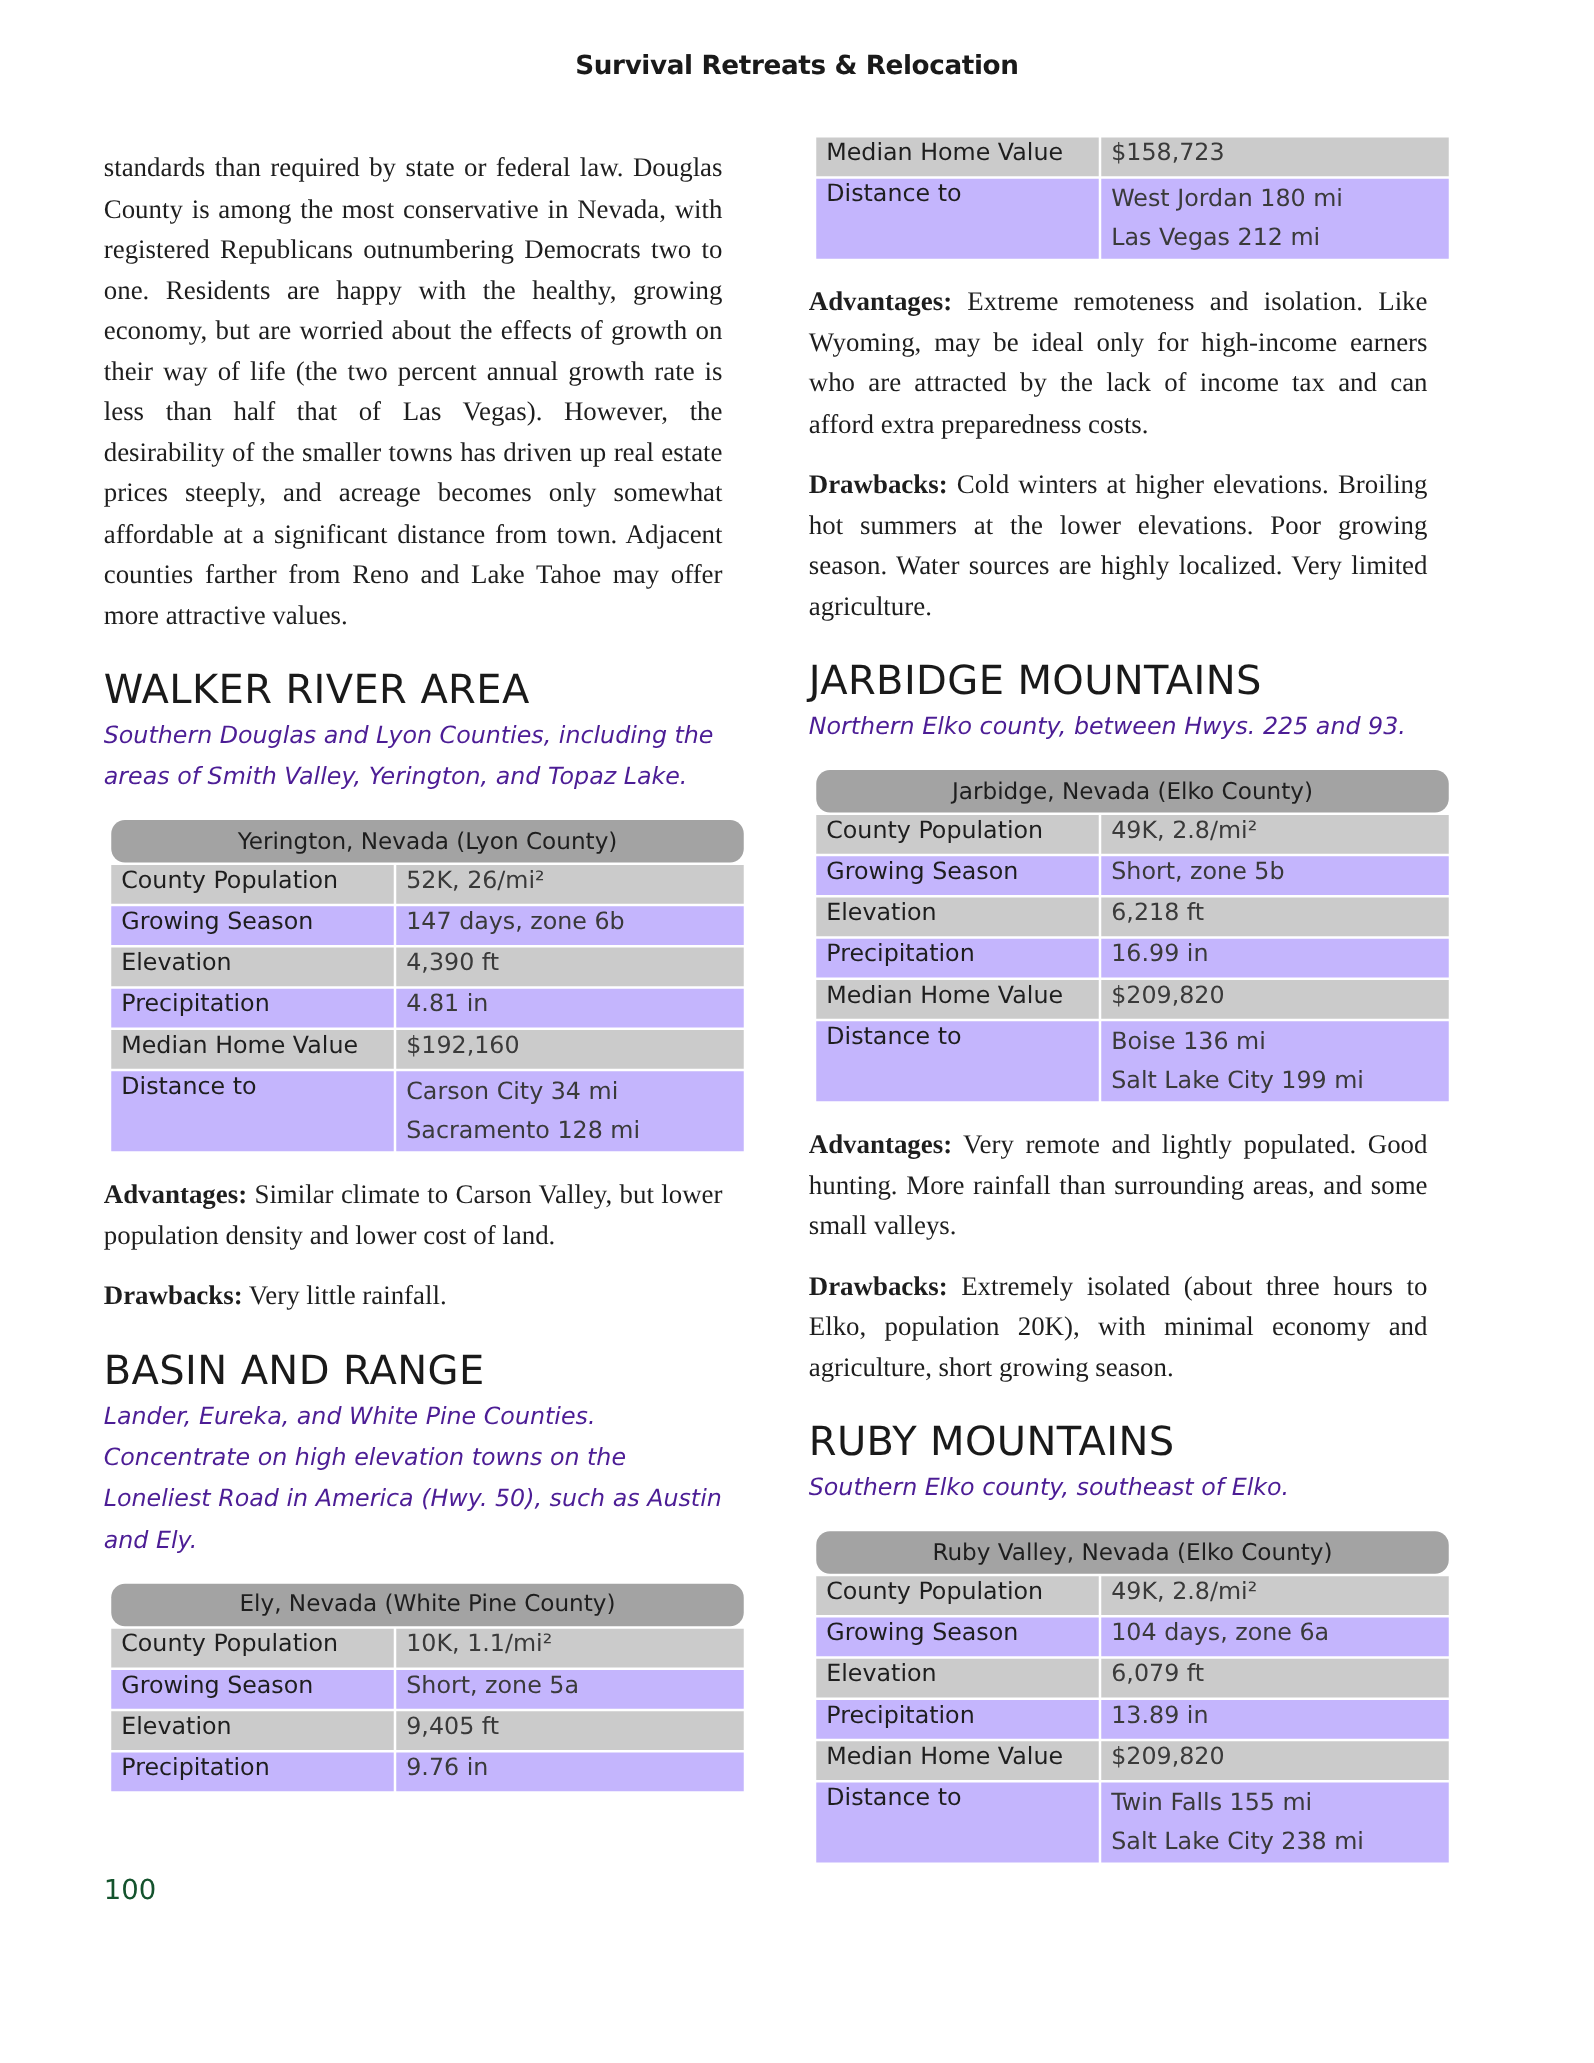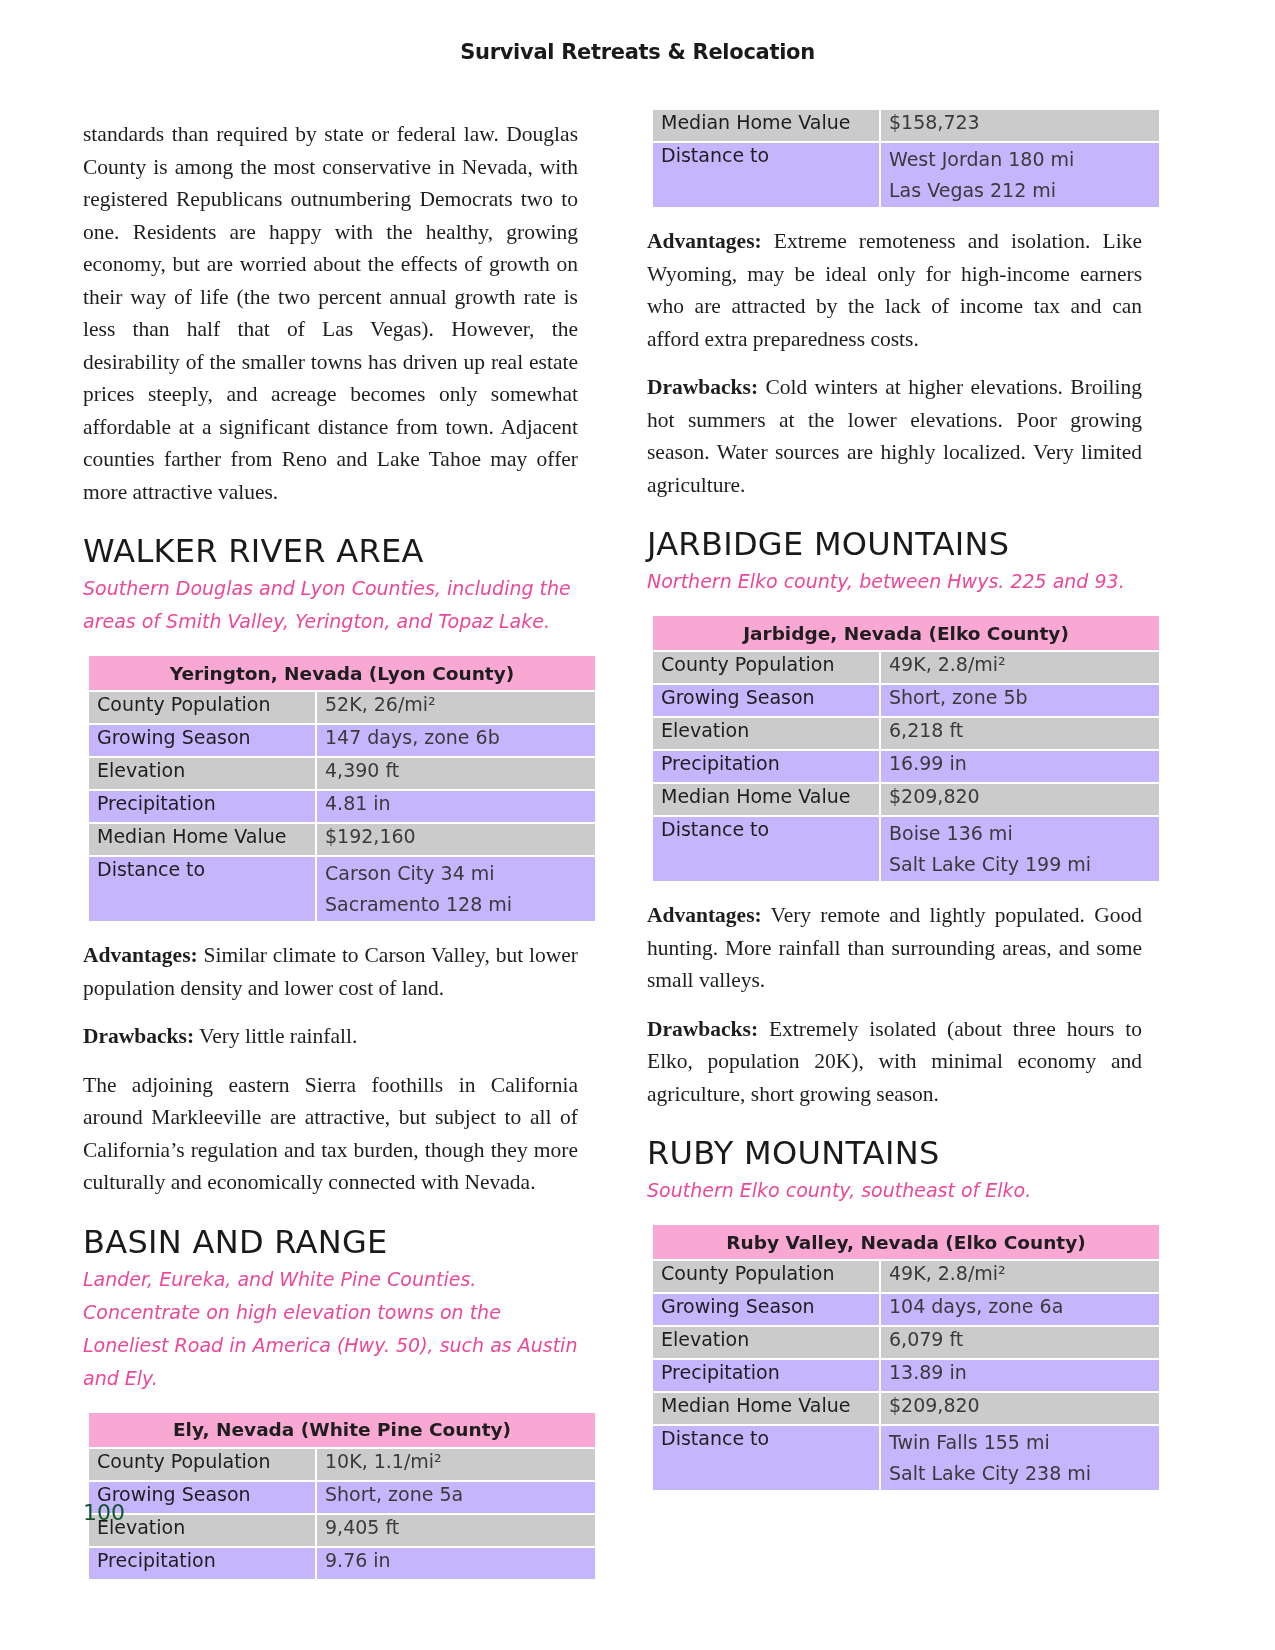--- a/index.html
+++ b/index.html
@@ -4,23 +4,23 @@
 <style>
   html, body { margin: 0; padding: 0; background: #ffffff; }
   body { width: 1275px; height: 1650px; position: relative; overflow: hidden; color: #1e1e1e; }
   .running-head { position: absolute; top: 40px; left: 0; width: 1275px; text-align: center; font-family: "DejaVu Sans", sans-serif; font-size: 21px; font-weight: bold; color: #1a1a1a; letter-spacing: -0.3px; }
   .col { position: absolute; top: 108px; width: 495px; }
   .col-left { left: 83px; }
   .col-right { left: 647px; }
   .body-text { font-family: "Liberation Serif", serif; font-size: 21.5px; line-height: 32.5px; text-align: justify; margin: 0 0 16px 0; }
   .body-text b { font-weight: bold; }
   .heading { font-family: "DejaVu Sans", sans-serif; font-size: 32px; font-weight: normal; letter-spacing: 0.3px; margin: 24px 0 2px 0; color: #1a1a1a; }
-  .subhead { font-family: "DejaVu Sans", sans-serif; font-style: italic; font-size: 19px; line-height: 33px; color: #ec4899; margin: 0 0 16px 0; font-weight: 200; }
+  .subhead { font-family: "DejaVu Sans", sans-serif; font-style: italic; font-size: 19px; line-height: 33px; color: #4c1d95; margin: 0 0 16px 0; font-weight: 200; }
   table.data { border-collapse: separate; border-spacing: 2px; width: 510px; margin: 0 0 16px 4px; font-family: "DejaVu Sans", sans-serif; font-size: 19px; }
-  table.data th { background: #f9a8d4; font-weight: bold; font-size: 18.5px; padding: 3px 8px; text-align: center; height: 28px; }
+  table.data th { background: #a3a3a3; font-weight: normal; font-size: 18.5px; padding: 3px 8px; text-align: center; height: 28px; border-radius: 11px; }
   table.data td { padding: 1px 8px; height: 29px; vertical-align: top; }
   table.data td.lbl { width: 210px; color: #1e1e1e; margin-top: 16px; }
   table.data td.val { color: #3a3a3a; font-weight: 400; }
   table.data tr.dark td { background: #cbcbcb; }
   table.data tr.light td { background: #c4b5fd; }
   .page-number { position: absolute; top: 1500px; left: 83px; font-family: "DejaVu Sans", sans-serif; font-size: 22px; color: #14532d; }
   .val-line { display: block; line-height: 31px; }
 </style>
 </head>
 <body>
@@ -63,21 +63,20 @@
           <td class="val">
             <span class="val-line">Carson City 34 mi</span>
             <span class="val-line">Sacramento 128 mi</span>
           </td>
         </tr>
   </tbody>
     </table>
 
   <p class="body-text"><b>Advantages:</b><span> Similar climate to Carson Valley, but lower population density and lower cost of land.</span></p>
   <p class="body-text"><b>Drawbacks:</b><span> Very little rainfall.</span></p>
-  <p class="body-text">The adjoining eastern Sierra foothills in California around Markleeville are attractive, but subject to all of California’s regulation and tax burden, though they more culturally and economically connected with Nevada.</p>
 
   <h2 class="heading">BASIN AND RANGE</h2>
   <p class="subhead">Lander, Eureka, and White Pine Counties. Concentrate on high elevation towns on the Loneliest Road in America (Hwy. 50), such as Austin and Ely.</p>
 
   <table class="data">
     <tbody>
         <tr>
           <th colspan="2">Ely, Nevada (White Pine County)</th>
         </tr>
     <tr class="dark">

